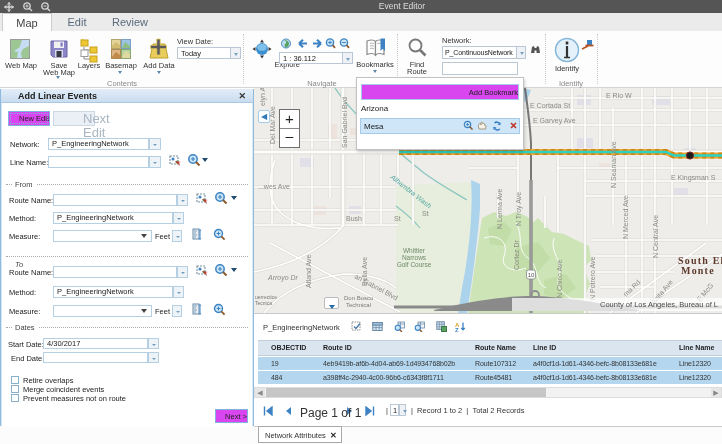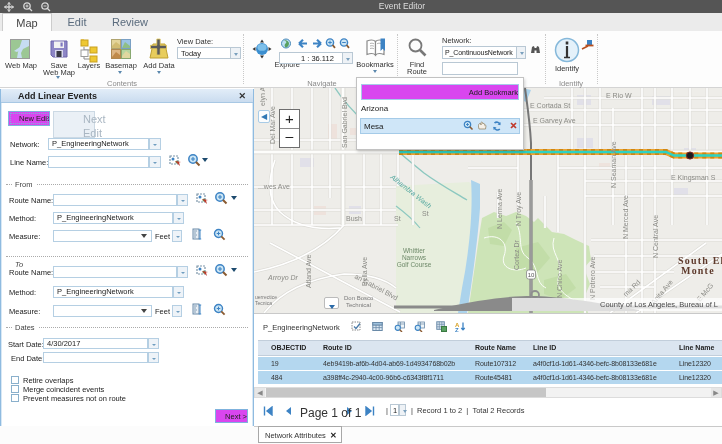--- a/index.html
+++ b/index.html
@@ -147,21 +147,21 @@
       <circle cx="49" cy="4.5" r="3.6" fill="#cce6f5" stroke="#3d83c4" stroke-width="1.4"></circle>
       <path d="M47.2 4.5 L50.8 4.5 M49 2.7 L49 6.3" stroke="#3d83c4"></path>
       <path d="M51.6 7 L54 9.8" stroke="#8a5a30" stroke-width="1.8"></path>
     </g>
   <g>
       <circle cx="63" cy="4.5" r="3.6" fill="#cce6f5" stroke="#3d83c4" stroke-width="1.4"></circle>
       <path d="M61.2 4.5 L64.8 4.5" stroke="#3d83c4"></path>
       <path d="M65.6 7 L68 9.8" stroke="#8a5a30" stroke-width="1.8"></path>
     </g>
 </svg>
-<div class="abs combo" style="left:279px;top:52px;width:64px;height:12px;line-height:11px;padding-left:21px;">1 : 36.112</div>
+<div class="abs combo" style="left:279px;top:52px;width:64px;height:12px;line-height:11px;padding-left:3px;">1 : 36.112</div>
 <div class="abs combobtn" style="left:342px;top:52px;width:11px;height:12px;"></div>
 
 <svg class="abs" style="left:365px;top:38px" width="22" height="19" viewBox="0 0 22 19">
   <path d="M2 3 C6 1.5 9 2 10.5 3.5 L10.5 17 C9 15.5 6 15 2 16.5 Z" fill="#fff" stroke="#8a8a8a" stroke-width="1.2"></path>
   <path d="M19 3 C15 1.5 12 2 10.5 3.5 L10.5 17 C12 15.5 15 15 19 16.5 Z" fill="#fff" stroke="#8a8a8a" stroke-width="1.2"></path>
   <path d="M5 5.5 C6.5 5 8 5.2 9 5.8 M5 8 C6.5 7.5 8 7.7 9 8.3 M5 10.5 C6.5 10 8 10.2 9 10.8 M12 5.8 C13 5.2 14.5 5 16 5.5" stroke="#9a9a9a" stroke-width="0.8" fill="none"></path>
   <path d="M15.5 0.5 L20 0.5 L20 13 L17.7 10.8 L15.5 13 Z" fill="#3d83c4"></path>
 </svg>
 <div class="abs rlabel" style="left:352px;top:61px;width:46px;">Bookmarks</div>
 <div class="abs darr" style="left:373px;top:70px;"></div>
@@ -333,21 +333,21 @@
   <div style="height:19px;border-bottom:1px solid #888;text-align:center;font-size:15px;line-height:18px;color:#222;">+</div>
   <div style="height:18px;text-align:center;font-size:14px;line-height:14px;color:#222;">–</div>
 </div>
 <div class="abs" style="left:324px;top:297px;width:15px;height:12px;background:#fff;border:1px solid #bbb;border-radius:2px;text-align:center;">
   <span style="display:inline-block;width:0;height:0;border-left:3.5px solid transparent;border-right:3.5px solid transparent;border-top:4px solid #2a6aa8;vertical-align:3px;"></span>
 </div>
 
 <div class="abs" id="lpanel"></div>
 <div class="abs" id="lphead">Add Linear Events<span class="x">✕</span></div>
 <div class="abs btnblue" style="left:8px;top:111px;width:42px;height:15px;line-height:14px;outline:1px dotted #7fb2dd;outline-offset:-3px;">New Edit</div>
-<div class="abs" style="left:53px;top:111px;width:42px;height:27px;background:#eaf0f6;border:1px solid #ccd9e4;font-size:11px;color:#a9b6c2;text-align:center;line-height:14px;padding-left:29px;">Next Edit</div>
+<div class="abs" style="left:53px;top:111px;width:42px;height:15px;background:#eaf0f6;border:1px solid #ccd9e4;font-size:13px;color:#a9b6c2;text-align:center;line-height:14px;padding-left:29px;">Next Edit</div>
 
 <div class="abs plabel" style="left:10px;top:140px;">Network:</div>
 <div class="abs fld" style="left:48px;top:138px;width:101px;">P_EngineeringNetwork</div>
 <div class="abs fbtn" style="left:149px;top:138px;"></div>
 
 <div class="abs plabel" style="left:10px;top:158px;">Line Name:</div>
 <div class="abs fld" style="left:48px;top:156px;width:101px;"></div>
 <div class="abs fbtn" style="left:149px;top:156px;"></div>
 <svg class="abs" style="left:169px;top:154px" width="12" height="13" viewBox="0 0 12 13">
   <rect x="1" y="2" width="8" height="8" fill="none" stroke="#7a94a8" stroke-width="1.2" stroke-dasharray="2 1"></rect>

